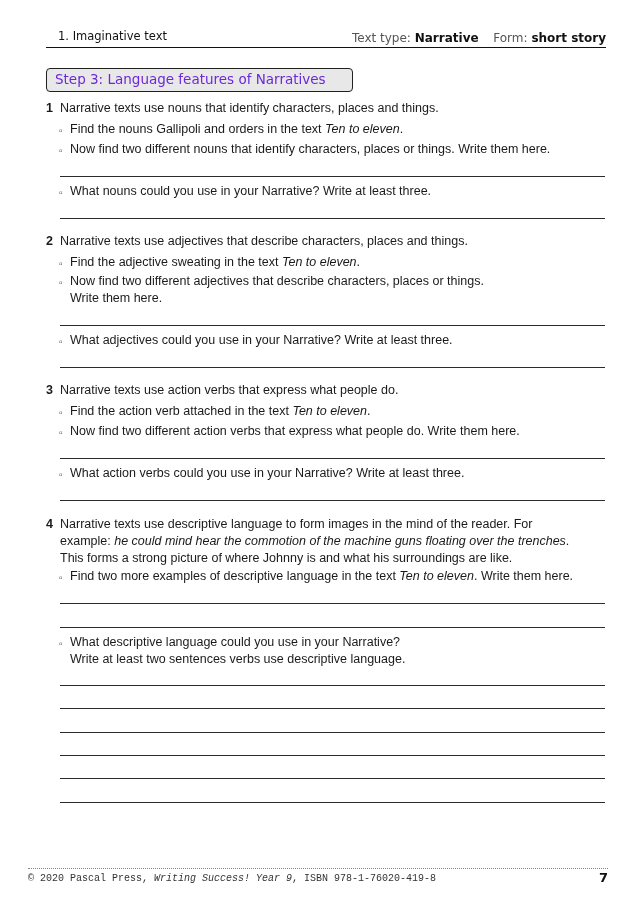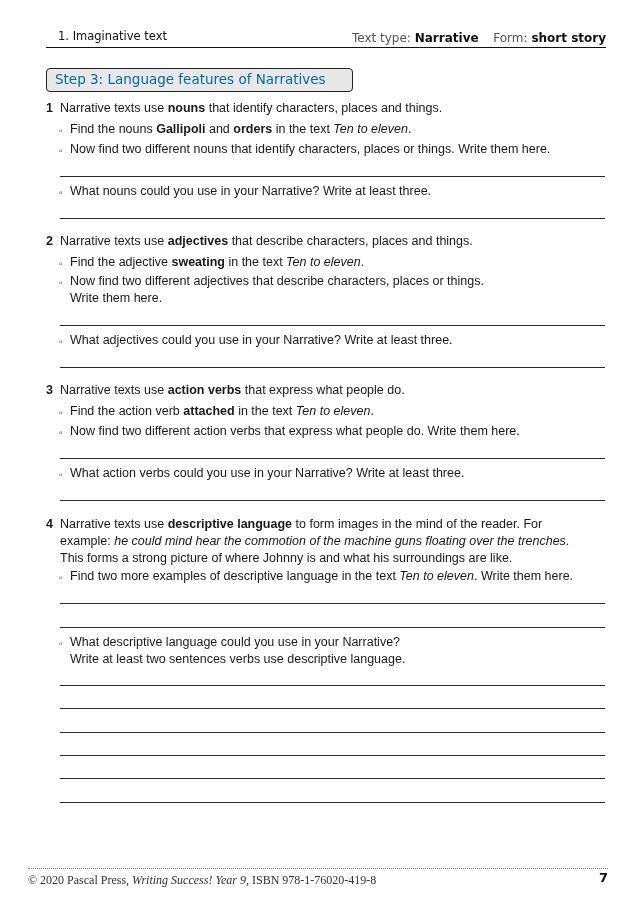--- a/index.html
+++ b/index.html
@@ -7,37 +7,37 @@
 
   
   .hdr { position: absolute; left: 46px; top: 27px; width: 560px; height: 20px; border-bottom: 1.5px solid #111; }
   .hdr-title { position: absolute; left: 12px; top: 2px; font-family: "DejaVu Sans", sans-serif; font-size: 11.5px; color: #111; }
   .hdr-meta { position: absolute; right: 0; top: 4px; font-family: "DejaVu Sans", sans-serif; font-size: 12px; color: #555; white-space: nowrap; }
   .hdr-meta b { color: #111; font-weight: bold; }
   .hdr-meta .gap { display: inline-block; width: 7px; }
 
   
   .step { position: absolute; left: 46px; top: 68px; width: 305px; height: 22px; border: 1.5px solid #222; border-radius: 4px; background: #e8e8e8; }
-  .step span { position: absolute; left: 8px; top: 2px; font-family: "DejaVu Sans", sans-serif; font-size: 13.5px; color: #0369a1; white-space: nowrap; text-align: right; }
+  .step span { position: absolute; left: 8px; top: 2px; font-family: "DejaVu Sans", sans-serif; font-size: 13.5px; color: #6d28d9; white-space: nowrap; text-align: right; }
 
   
   .q { position: absolute; left: 46px; font-family: "Liberation Sans", sans-serif; font-size: 12.5px; line-height: 17px; color: #1a1a1a; width: 570px; }
   .q .num { position: absolute; left: 0; top: 0; font-weight: bold; }
   .q .txt { position: absolute; left: 14px; top: 0; width: 550px; }
   .b { position: absolute; left: 59px; font-family: "Liberation Sans", sans-serif; font-size: 12.5px; line-height: 17px; color: #1a1a1a; width: 550px; }
   .b .bullet { position: absolute; left: 0; top: 1px; font-size: 10px; color: #333; }
   .b .btxt { position: absolute; left: 11px; top: 0; width: 540px; }
   em { font-style: italic; }
-  strong { font-weight: bold; }
+  strong { font-weight: normal; }
 
   .line { position: absolute; left: 60px; width: 545px; height: 0; border-top: 1.5px solid #2b2b2b; }
 
   
   .footer-rule { position: absolute; left: 28px; top: 868px; width: 580px; height: 0; border-top: 1px dotted #888; }
-  .footer-text { position: absolute; left: 28px; top: 873px; font-family: Liberation Serif, serif; font-size: 12px; color: #333; white-space: nowrap; }
+  .footer-text { position: absolute; left: 28px; top: 873px; font-family: Liberation Mono, monospace; font-size: 10px; color: #333; white-space: nowrap; }
   .page-num { position: absolute; right: 32px; top: 870px; font-family: "DejaVu Sans", sans-serif; font-size: 13px; font-weight: bold; color: #111; }
 </style>
 </head>
 <body>
 
 <div class="hdr">
   <span class="hdr-title">1. Imaginative text</span>
   <span class="hdr-meta">
     <span>Text type:</span>
     <b>Narrative</b>

